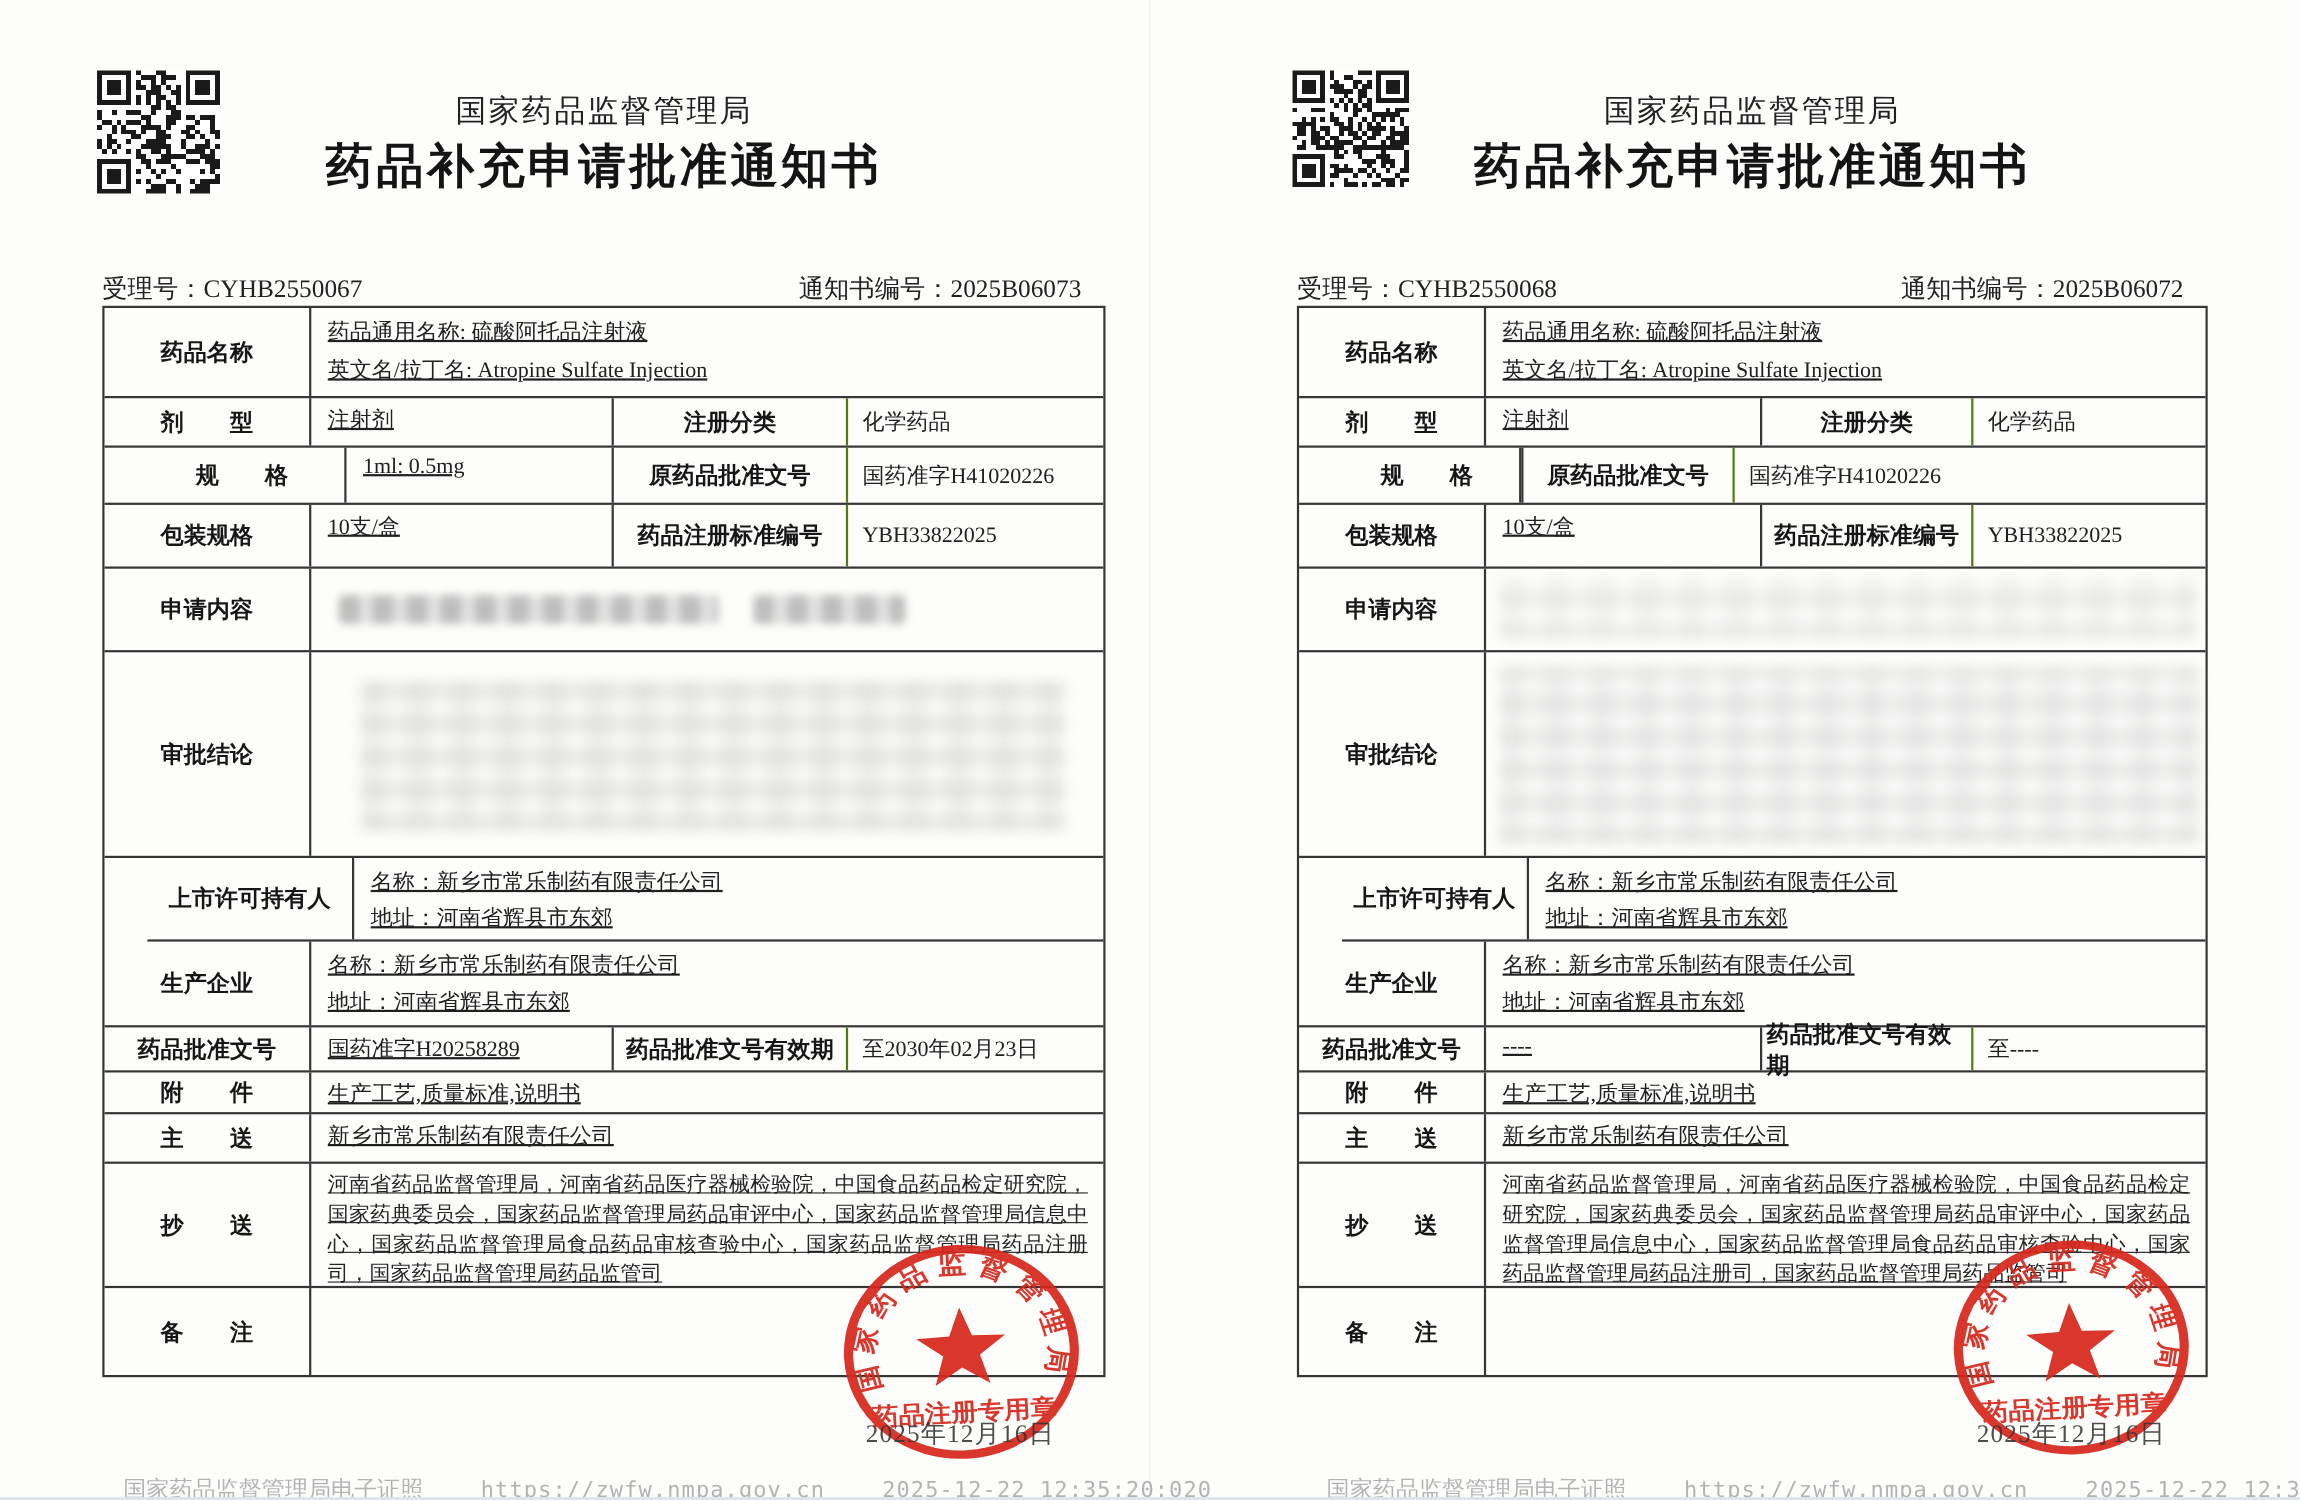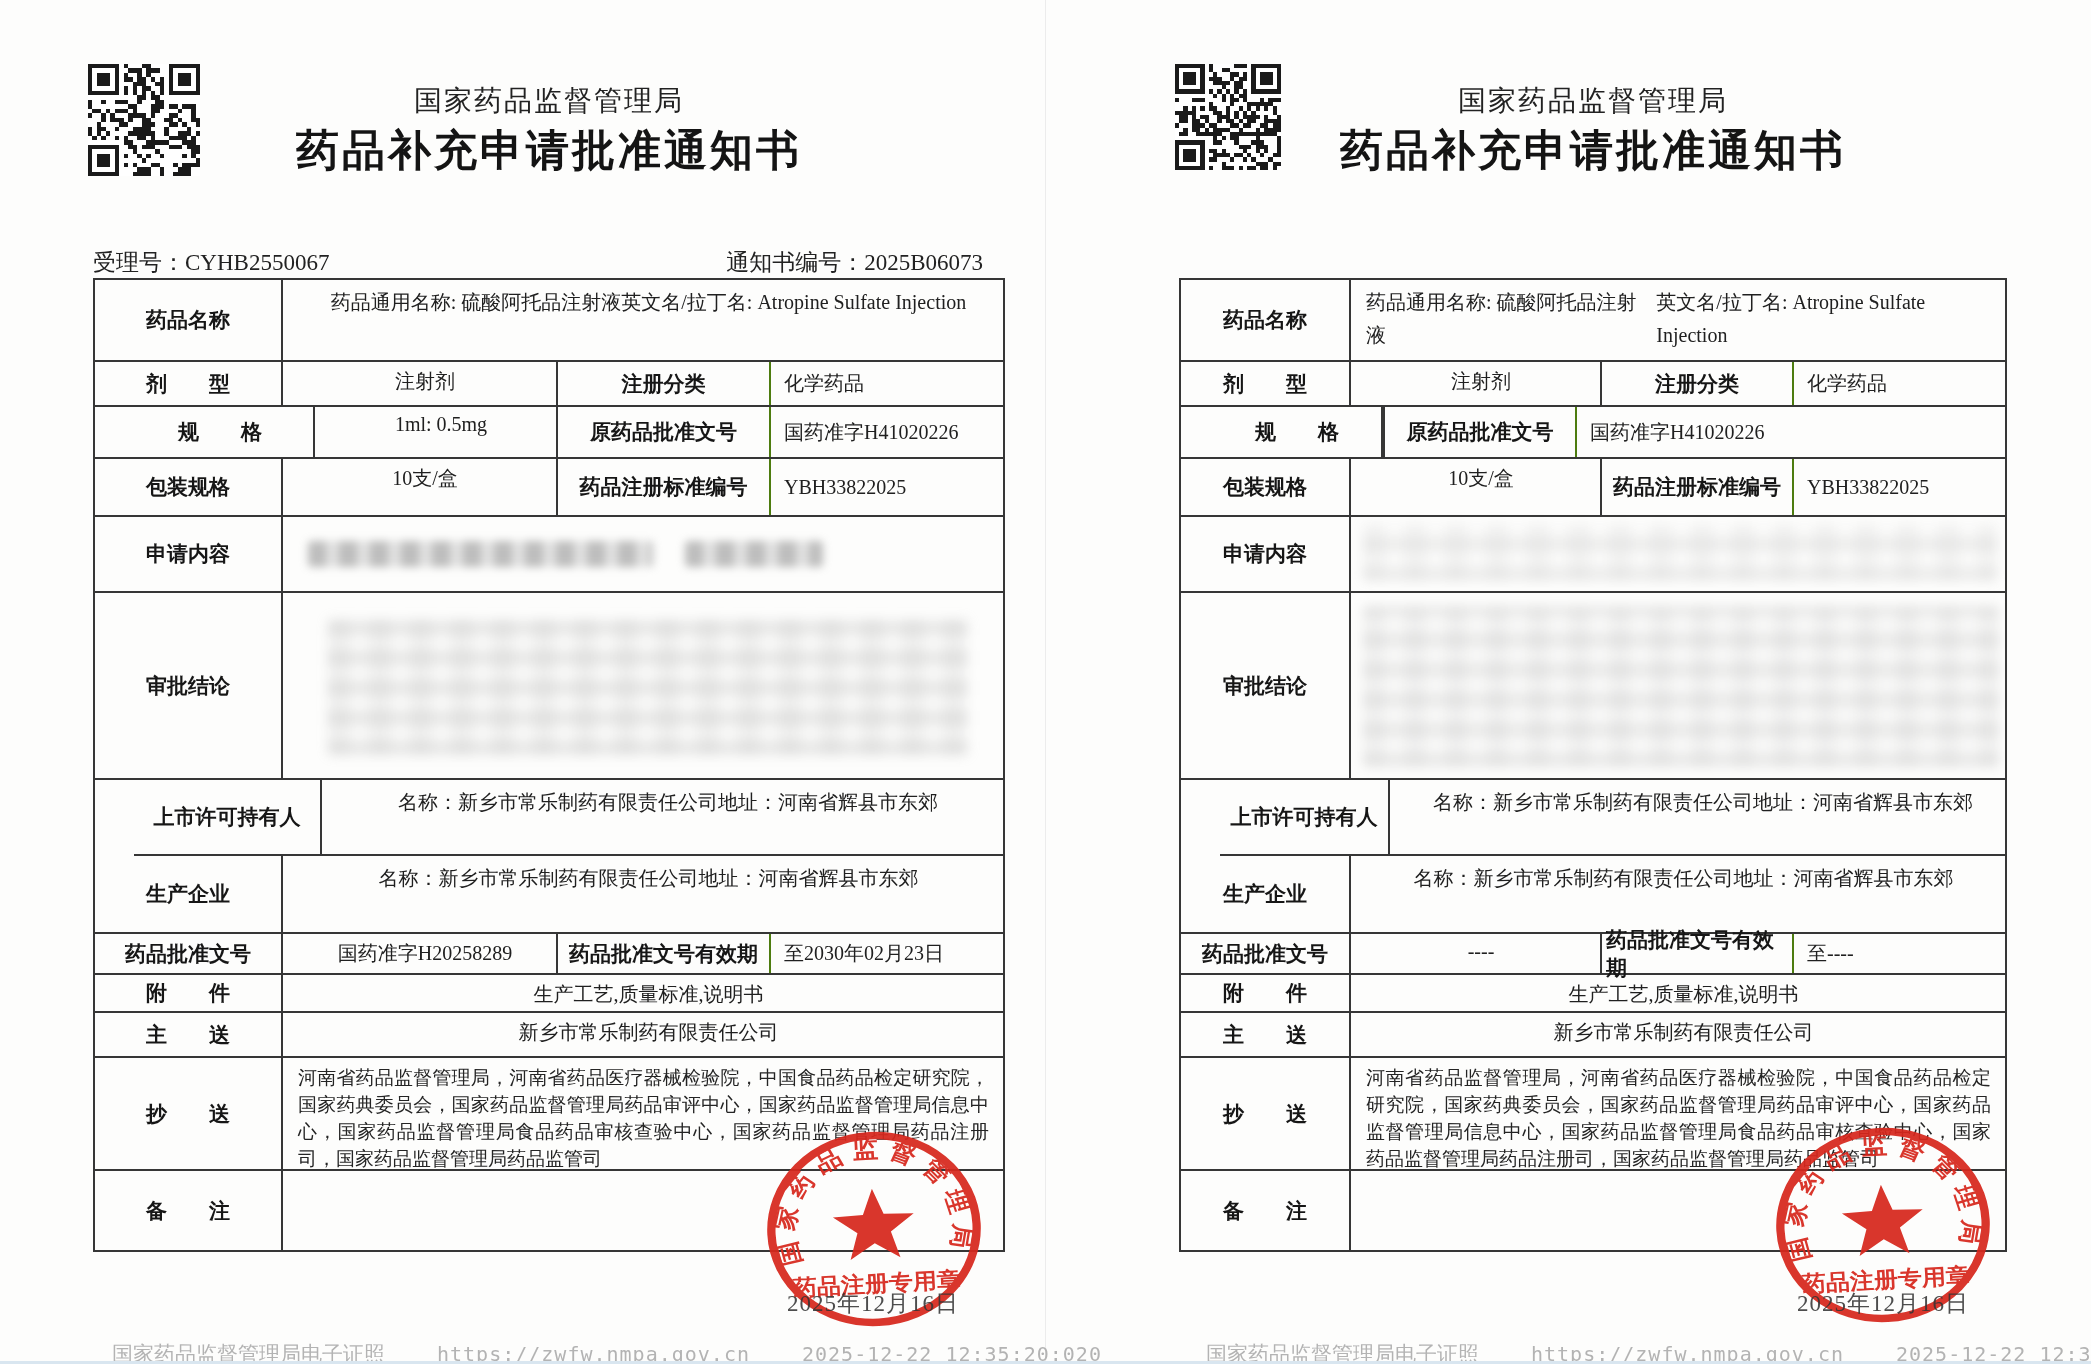--- a/index.html
+++ b/index.html
@@ -30,22 +30,22 @@
 
   .sheet{position:absolute;left:var(--tx);top:262px;width:var(--tw);
     border:2px solid #363636;box-sizing:border-box;background:transparent;}
   .trow{display:flex;border-bottom:2px solid #363636;box-sizing:border-box;}
   .trow:last-child{border-bottom:none;}
   .cell{box-sizing:border-box;position:relative;}
   .lbl{width:var(--c1);border-right:2px solid #363636;display:flex;align-items:center;
     justify-content:center;font-weight:bold;font-size:21px;text-align:center;padding:2px 6px;color:#161616;}
   .lbl2{width:var(--c3);border-left:2px solid #363636;border-right:2px solid #4d7c0f;
     display:flex;align-items:center;justify-content:center;font-weight:bold;font-size:21px;padding:2px 4px;color:#161616;}
-  .val{flex:1;display:flex;justify-content:center;
-    padding:6px 4px 6px 15px;font-size:20px;color:#202020;}
+  .val{flex:1;display:flex;flex-direction:column;justify-content:space-between;
+    padding:6px 4px 6px 15px;font-size:20px;color:#202020;text-decoration:underline;}
   .v2{width:var(--c4);display:flex;align-items:center;padding:4px 4px 4px 13px;font-size:20px;color:#202020;}
   .val .line{line-height:33px;}
 
   .r-name{height:82px;} .r-form{height:45px;} .r-spec{height:52px;padding-left:32px;} .r-pack{height:58px;}
   .r-apply{height:76px;} .r-concl{height:187px;} .r-holder{height:76px;margin-left:39px;} .r-mfr{height:78px;}
   .r-approval{height:41px;} .r-attach{height:38px;} .r-main{height:45px;}
   .r-cc{height:113px;} .r-note{height:79px;}
 
   .cc-text{font-size:19px;line-height:27px;text-align:justify;padding-right:10px;color:#242424;}
 
@@ -803,20 +803,24 @@
         <rect x="15" y="24" width="1" height="1" fill="#1a1a1a"></rect>
         <rect x="17" y="24" width="1" height="1" fill="#1a1a1a"></rect>
         <rect x="18" y="24" width="1" height="1" fill="#1a1a1a"></rect>
         <rect x="20" y="24" width="1" height="1" fill="#1a1a1a"></rect>
         <rect x="21" y="24" width="1" height="1" fill="#1a1a1a"></rect>
         <rect x="23" y="24" width="1" height="1" fill="#1a1a1a"></rect>
       </svg></div>
   <div class="authority">国家药品监督管理局</div>
   <div class="doc-title">药品补充申请批准通知书</div>
 
+  <div class="meta">
+    <div class="left"><span>受理号：</span><span>CYHB2550068</span></div>
+    <div class="right"><span>通知书编号：</span><span>2025B06072</span></div>
+  </div>
 
   <div class="sheet">
     <div class="trow r-name">
       <div class="cell lbl">药品名称</div>
       <div class="cell val">
         <div class="line">药品通用名称: 硫酸阿托品注射液</div>
         <div class="line">英文名/拉丁名: Atropine Sulfate Injection</div>
       </div>
     </div>
     <div class="trow r-form">

